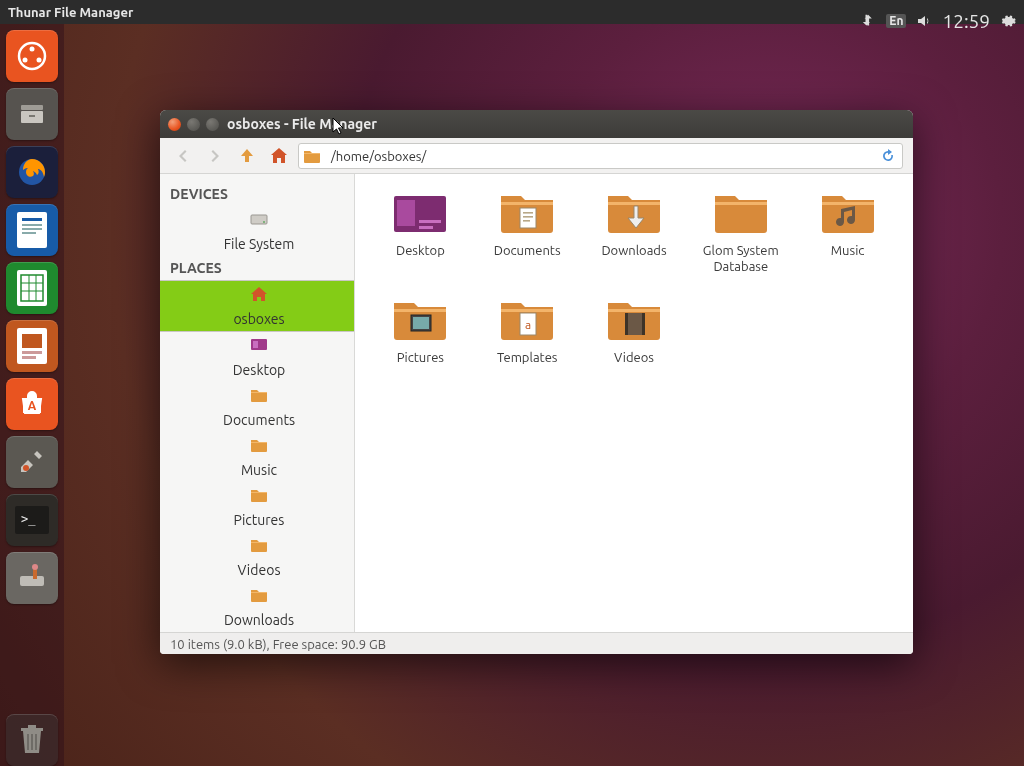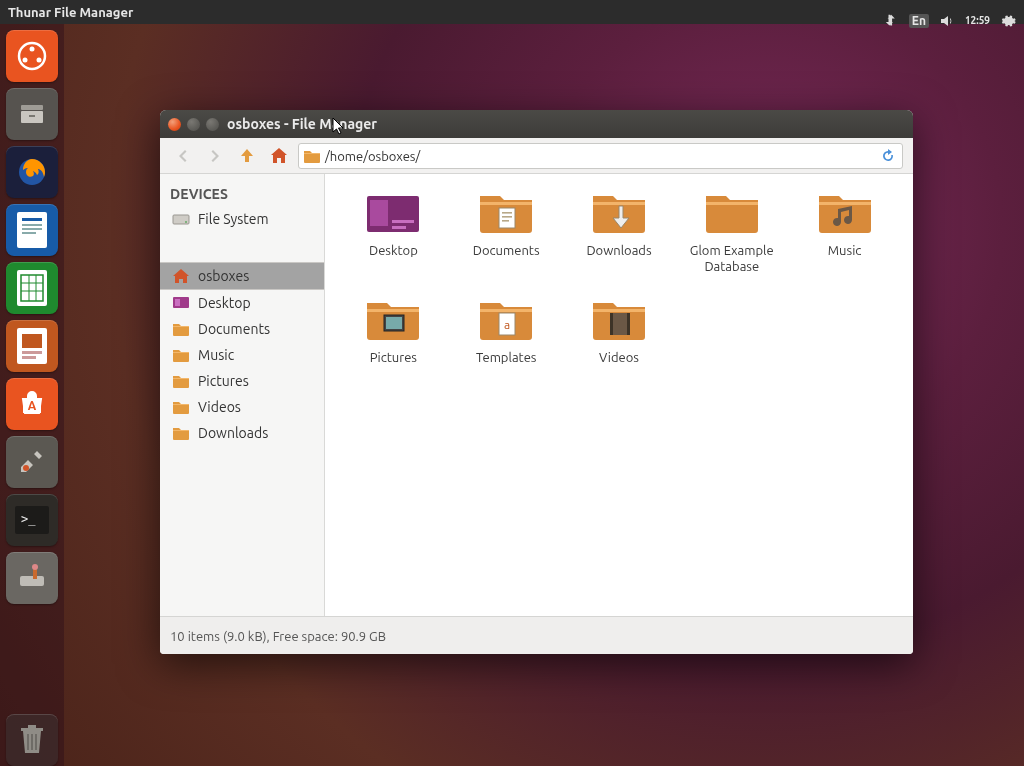--- a/index.html
+++ b/index.html
@@ -14,21 +14,21 @@
   
   .menubar {
     height: 24px; background: #2c2c2c; display: flex; align-items: center;
     padding: 0 8px; font-size: 13px; font-weight: bold; color: #e6e6e6;
     position: relative;
   }
   .menubar .title { flex: 0 0 auto; }
   .menubar .indicators { position: absolute; right: 8px; top: 0; height: 41px; display: flex; align-items: center; gap: 10px; }
   .ind-icon { width: 16px; height: 16px; display: inline-flex; align-items: center; justify-content: center; fill: #dcdcdc; color: #dcdcdc; }
   .ind-text { font-weight: bold; font-size: 12px; background: #555; border-radius: 2px; padding: 0 3px; line-height: 14px; }
-  .clock { font-weight: bold; font-size: 10px; }
+  .clock { font-weight: normal; font-size: 19px; }
 
   
   .launcher {
     position: absolute; left: 0; top: 24px; bottom: 0;
     width: 64px; background: rgba(40,10,25,0.4);
     display: flex; flex-direction: column; align-items: center;
     padding-top: 6px; gap: 6px;
   }
   .launch-tile {
     width: 52px; height: 52px; border-radius: 8px;
@@ -60,51 +60,51 @@
   .btn-close { background: radial-gradient(circle at 35% 30%, #f2a07a, #e95420 60%, #b53c13); }
   .btn-min, .btn-max { background: radial-gradient(circle at 35% 30%, #7a7873, #5a5955 70%); }
 
   .toolbar {
     height: 36px; background: #f2f1f0; border-bottom: 1px solid #d5d5d3;
     display: flex; align-items: center; gap: 6px; padding: 0 10px;
   }
   .tbtn { width: 26px; height: 26px; display:flex; align-items:center; justify-content:center; border-radius:3px; }
   .tbtn svg { display:block; }
   .addr {
-    flex: 1; display:flex; align-items:center; gap:4px;
+    flex: 1; display:flex; align-items:center; gap:10px;
     background: #fff; border: 1px solid #c9c9c6; border-radius: 3px;
     height: 26px; padding: 0 6px 0 4px;
   }
   .addr .folder-ico { width:18px; height:16px; }
   .addr .path { flex: 1; font-size: 13px; color: #333; }
   .addr .reload { width: 16px; height: 16px; }
 
   .window-body { flex:1; display:flex; min-height:0; }
   .sidebar {
-    width: 165px; background: #f6f6f5; border-right: 1px solid #d9d9d7;
+    width: 195px; background: #f6f6f5; border-right: 1px solid #d9d9d7;
     padding: 8px 0 8px 0; overflow-y: auto;
   }
   .sb-header { font-weight: bold; color: #555; font-size: 14px; padding: 4px 10px 4px 10px; }
-  .sb-item { display:flex; align-items:center; gap:8px; padding: 4px 8px 4px 12px; font-size:14px; color:#333; }
-  .sb-item.selected { background: #a3a3a3; border-top:1px solid #c9c7c4; border-bottom:1px solid #c9c7c4;margin-top:30px; }
+  .sb-item { display:flex; align-items:center; gap:8px; padding: 4px 8px 4px 12px; font-size:14px; color:#333;flex-direction:column; }
+  .sb-item.selected { background: #84cc16; border-top:1px solid #c9c7c4; border-bottom:1px solid #c9c7c4; }
   .sb-ico { width:18px; height:18px; display:flex; align-items:center; justify-content:center; }
 
   .content {
     flex:1; background:#fff; overflow:auto; padding: 14px;
   }
   .grid { display:grid; grid-template-columns: repeat(5, 1fr); gap: 18px 4px; }
   .file {
     display:flex; flex-direction:column; align-items:center; text-align:center;
     font-size: 13px; color: #3a3a3a; gap:6px; padding: 2px;
   }
   .file .label { max-width: 110px; line-height: 1.25; }
   .folder-svg { width: 58px; height: 44px; }
 
   .statusbar {
-    height: 38px; background:#efeeed; border-top:1px solid #d5d5d3;
+    height: 22px; background:#efeeed; border-top:1px solid #d5d5d3;
     font-size: 13px; color:#555; padding: 0 10px; display:flex; align-items:center;
   }
 
   
   .cursor { position:absolute; left: 332px; top: 117px; width:14px; height:20px; pointer-events:none; }
 </style>
 </head>
 <body>
 
 <div class="menubar">
@@ -286,20 +286,21 @@
         <div class="sb-header">DEVICES</div>
         <div class="sb-item">
           <span class="sb-ico">
             <svg width="18" height="16" viewBox="0 0 18 16">
               <rect x="1" y="4" width="16" height="9" rx="1" fill="#cfccc6" stroke="#9a9791"></rect>
               <circle cx="14" cy="11" r="1" fill="#6a6"></circle>
             </svg>
           </span>
           <span>File System</span>
         </div>
+        <div class="sb-header">PLACES</div>
         <div class="sb-item selected">
           <span class="sb-ico">
             <svg width="18" height="16" viewBox="0 0 18 16">
               <path fill="#d1542a" d="M9 1L1 8h2v7h4v-4h4v4h4V8h2z"></path>
             </svg>
           </span>
           <span>osboxes</span>
         </div>
         <div class="sb-item">
           <span class="sb-ico">
@@ -384,21 +385,21 @@
                 <path fill="#f3b46a" d="M3 12h52v3H3z"></path>
                 <path fill="#eee" stroke="#9a876a" d="M29 16v12h-6l8 10 8-10h-6V16z"></path>
               </svg></div>
             <div class="label">Downloads</div>
           </div>
           <div class="file">
             <div><svg class="folder-svg" viewBox="0 0 58 44">
                 <path fill="#d88a3a" d="M3 6h20l4 4h28v30a3 3 0 01-3 3H6a3 3 0 01-3-3z"></path>
                 <path fill="#f3b46a" d="M3 12h52v3H3z"></path>
               </svg></div>
-            <div class="label">Glom Example Database</div>
+            <div class="label">Glom System Database</div>
           </div>
           <div class="file">
             <div><svg class="folder-svg" viewBox="0 0 58 44">
                 <path fill="#d88a3a" d="M3 6h20l4 4h28v30a3 3 0 01-3 3H6a3 3 0 01-3-3z"></path>
                 <path fill="#f3b46a" d="M3 12h52v3H3z"></path>
                 <path fill="#6b5846" d="M36 16v14a4 4 0 11-3-3.9V20l-8 2v10a4 4 0 11-3-3.9V19l14-3z"></path>
               </svg></div>
             <div class="label">Music</div>
           </div>
           <div class="file">

